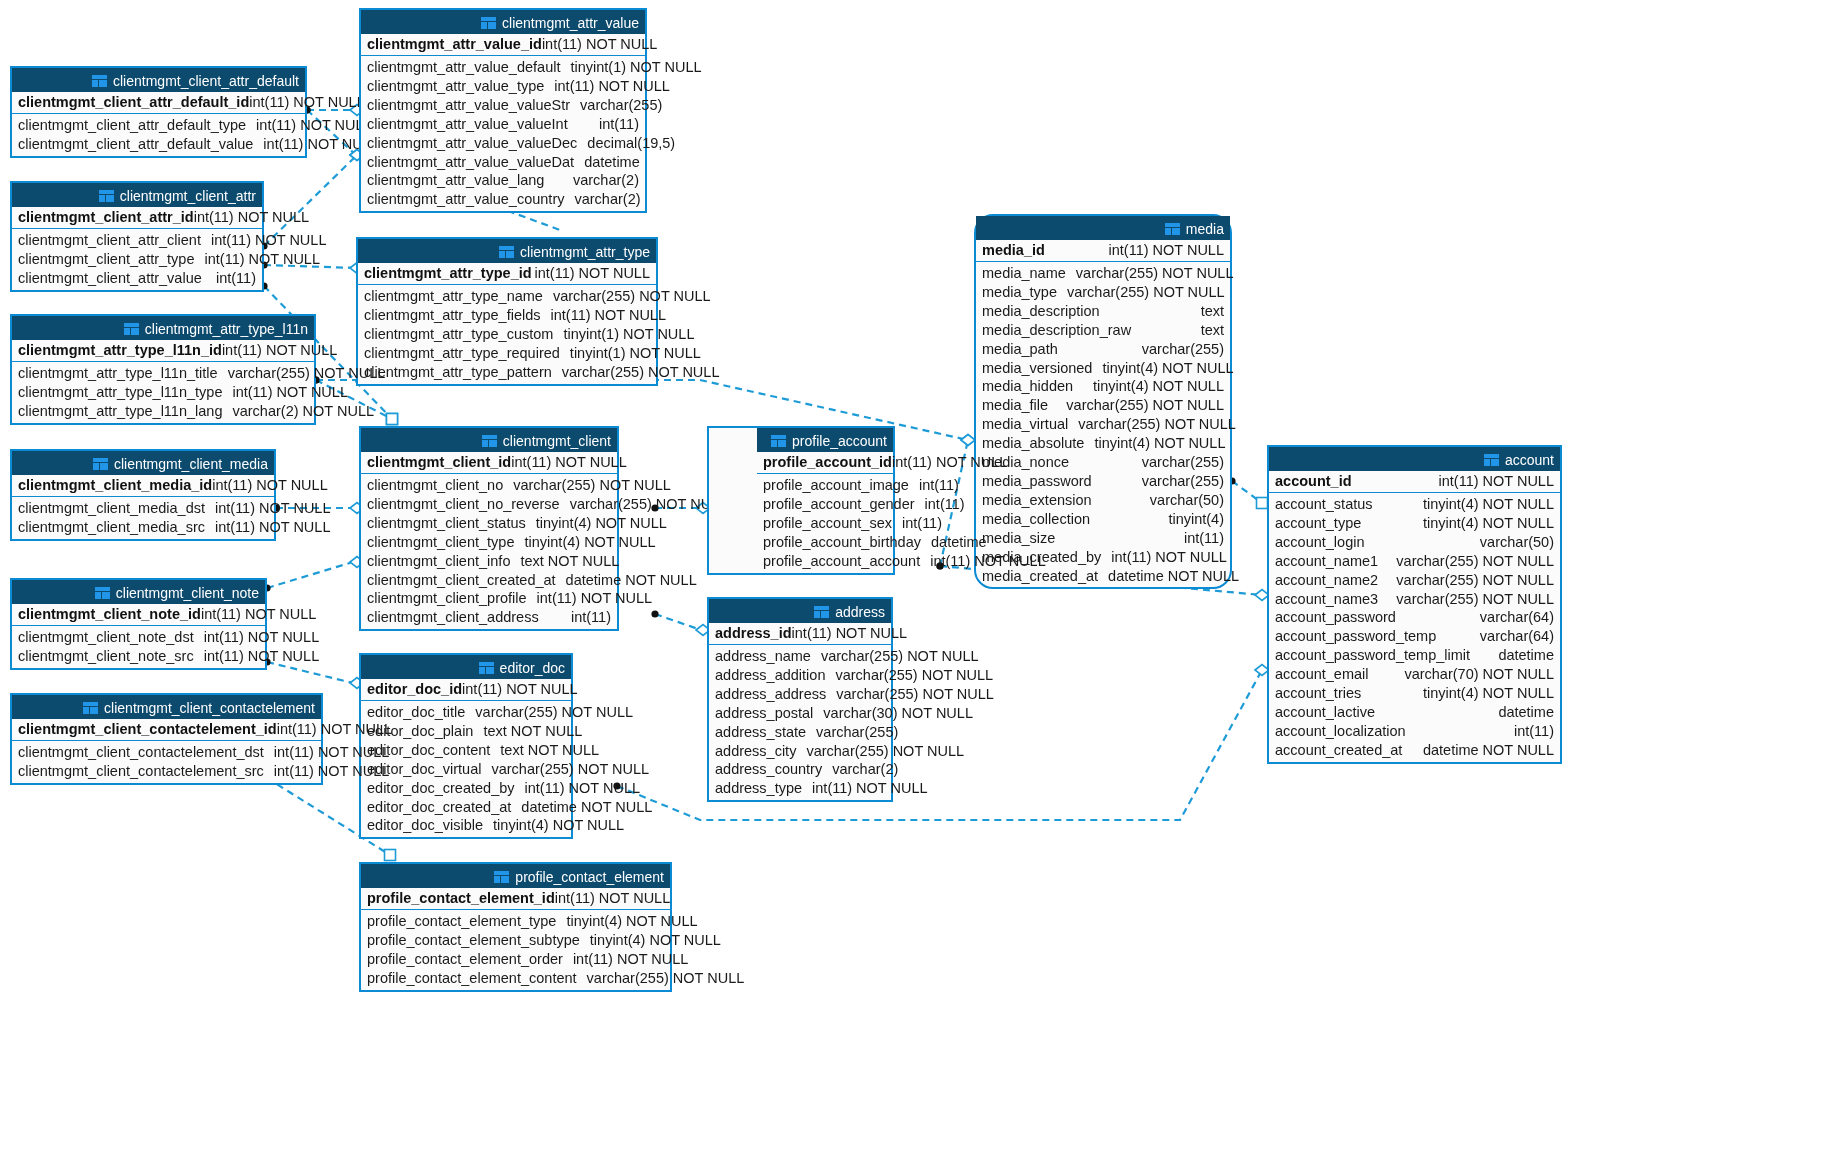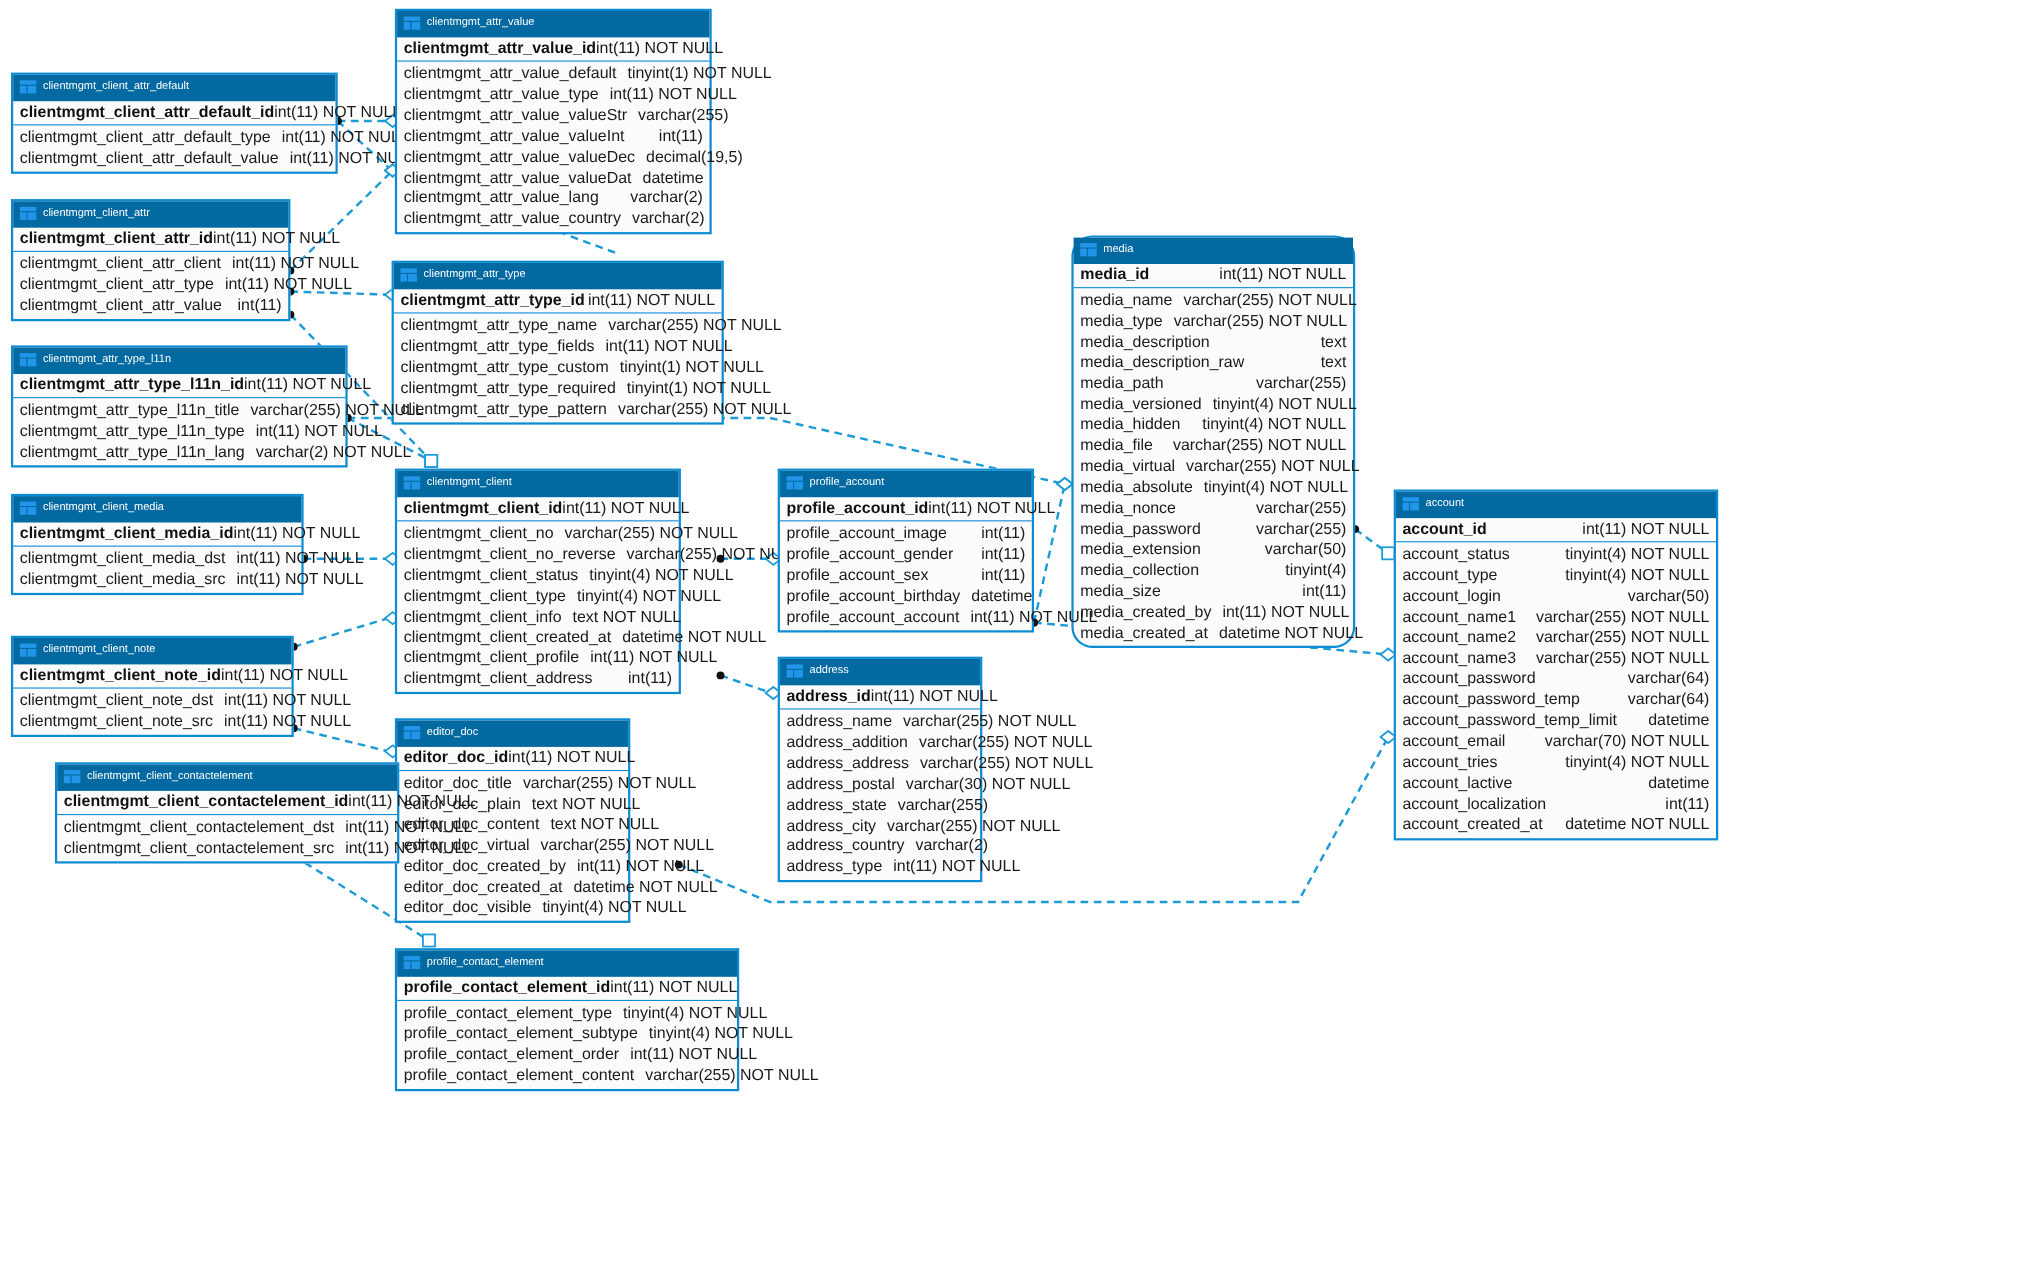--- a/index.html
+++ b/index.html
@@ -23,26 +23,26 @@
     z-index: 1;
   }
   .entity {
     position: absolute;
     background: #fbfbfb;
     border: 2px solid #0b8bd3;
     z-index: 2;
     box-shadow: 0 0 0 0 rgba(0,0,0,0);
   }
   .entity-header {
-    background: #0369a1;
+    background: #0c4a6e;
     color: #ffffff;
     height: 24px;
     line-height: 24px;
-    text-align: left;
-    font-size: 10px;
+    text-align: right;
+    font-size: 14px;
     padding: 0 6px;
     white-space: nowrap;
     overflow: hidden;
     position: relative;
   }
   .hdr-inner {
     display: inline-flex;
     align-items: center;
     gap: 6px;
     vertical-align: middle;
@@ -495,21 +495,21 @@
           <div class="f-row">
             <span class="fname">clientmgmt_client_profile</span>
             <span class="ftype">int(11) NOT NULL</span>
           </div>
           <div class="f-row">
             <span class="fname">clientmgmt_client_address</span>
             <span class="ftype">int(11)</span>
           </div>
         </div>
       </div>
-      <div class="entity" style="left: 707px; top: 426px; width: 233px;">
+      <div class="entity" style="left: 707px; top: 426px; width: 188px; padding-left: 48px;">
         <div class="entity-header"><span class="hdr-inner">
             <span class="tbl-icon">
               <i class="t"></i>
               <i class="bl"></i>
               <i class="br"></i>
             </span>
             <span>profile_account</span>
           </span></div>
         <div class="pk-row">
           <span class="fname">profile_account_id</span>
@@ -719,21 +719,21 @@
           <div class="f-row">
             <span class="fname">editor_doc_created_at</span>
             <span class="ftype">datetime NOT NULL</span>
           </div>
           <div class="f-row">
             <span class="fname">editor_doc_visible</span>
             <span class="ftype">tinyint(4) NOT NULL</span>
           </div>
         </div>
       </div>
-      <div class="entity" style="left: 10px; top: 693px; width: 313px; margin-left: 40px;">
+      <div class="entity" style="left: 10px; top: 693px; width: 313px;">
         <div class="entity-header"><span class="hdr-inner">
             <span class="tbl-icon">
               <i class="t"></i>
               <i class="bl"></i>
               <i class="br"></i>
             </span>
             <span>clientmgmt_client_contactelement</span>
           </span></div>
         <div class="pk-row">
           <span class="fname">clientmgmt_client_contactelement_id</span>

